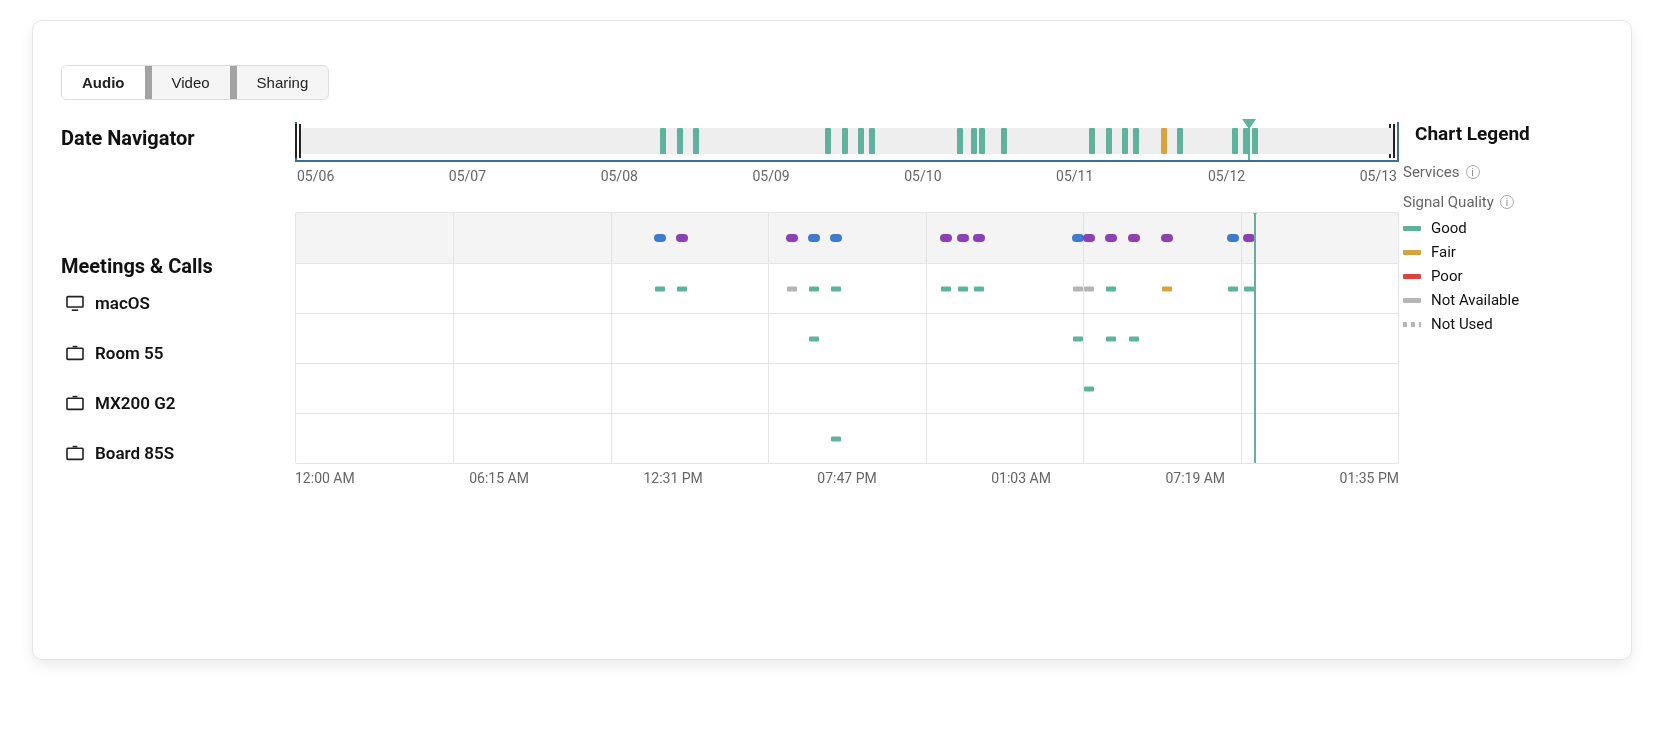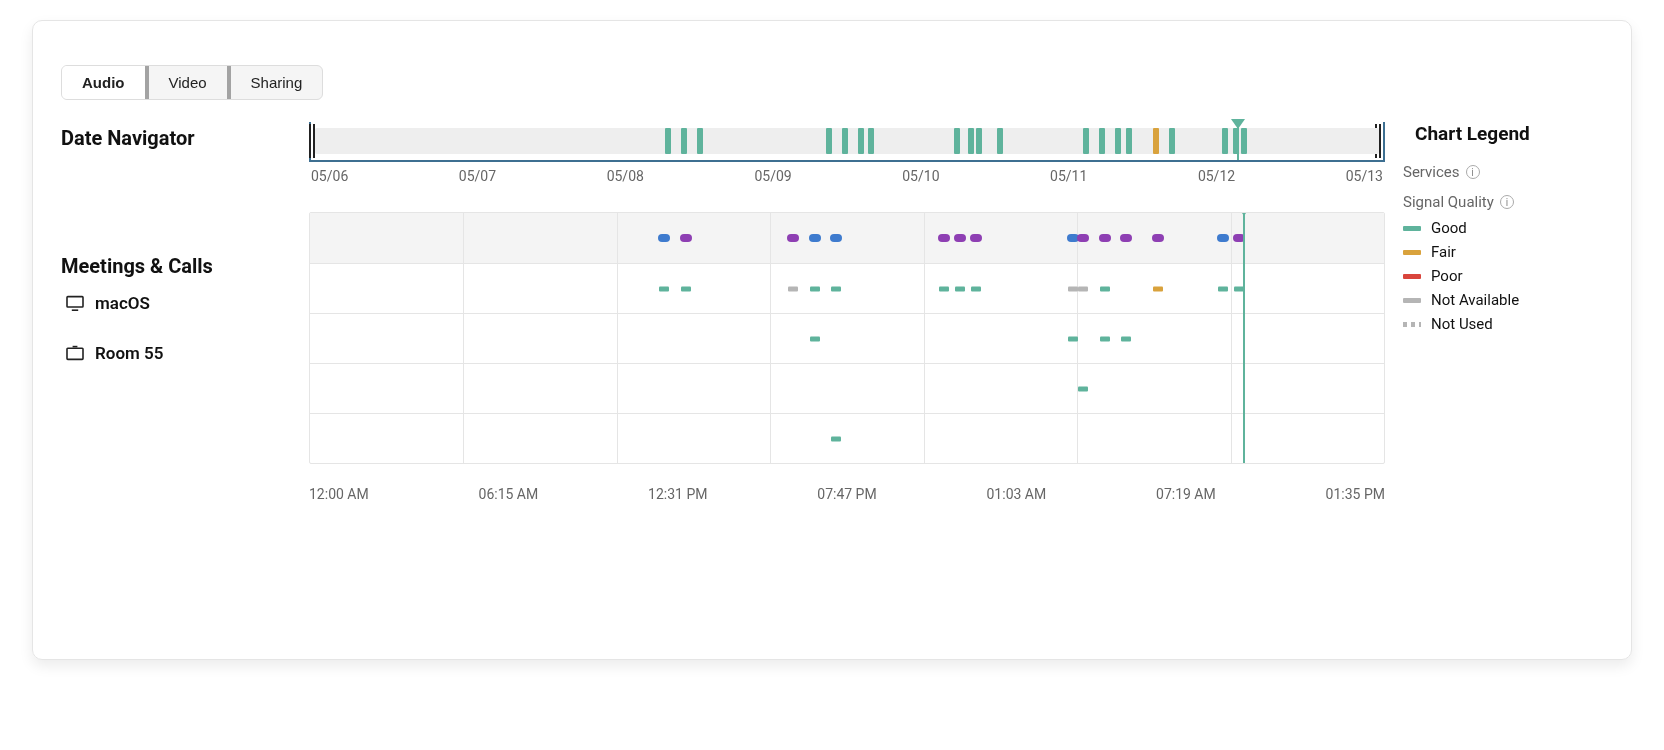--- a/index.html
+++ b/index.html
@@ -40,24 +40,24 @@
   .view-toggle { display:flex; border:1px solid #ddd; border-radius:6px; overflow:hidden; }
   .view-btn { display:flex; align-items:center; gap:8px; padding:8px 18px; font-size:17px; font-weight:600; background:#f3f3f3; border:none; cursor:pointer; color:#333; }
   .view-btn.active { background:#c6c6c6; }
   .view-btn + .view-btn { border-left:1px solid #ddd; }
   .icon { width:18px; height:18px; flex:none; }
 
   
   .tabs { margin-top:18px; display:inline-flex; border:1px solid #ddd; border-radius:6px; background:#f5f5f5; overflow:hidden; }
   .tab { padding:8px 20px; background:transparent; border:none; font-size:15px; cursor:pointer; color:#222; }
   .tab.active { background:#fff; font-weight:600; }
-  .tab + .tab { border-left:4px solid #a3a3a3; }
-
-  
-  .main { margin-top:22px; display:grid; grid-template-columns: 230px 1fr 200px; column-gap:18px; align-items:start; }
+  .tab + .tab { border-left:7px solid #a3a3a3; }
+
+  
+  .main { margin-top:22px; display:grid; grid-template-columns: 230px 1fr 200px; column-gap:4px; align-items:start; }
   .side-label { font-size:20px; font-weight:700; padding-top:4px; }
   .side-label.mc { padding-top:14px; }
 
   
   .nav-wrap { position:relative; }
   .nav-header { background: var(--accent-blue); color:#fff; text-align:center; font-size:17px; padding:6px 0; border-top-left-radius:3px; border-top-right-radius:3px; }
   .nav-body { position:relative; height:40px; border:2px solid var(--accent-blue); border-top:none; background:#fff; }
   .nav-strip { position:absolute; left:4px; right:4px; top:6px; bottom:6px; background:#eee; border-radius:2px; }
   .nav-evt { position:absolute; top:6px; bottom:6px; width:6px; border-radius:1px; }
   .nav-dates { display:flex; justify-content:space-between; font-size:14px; color:var(--muted); margin-top:6px; padding:0 2px; }
@@ -71,21 +71,21 @@
 
   
   .tl-wrap { margin-top:28px; position:relative; }
   .tl-table { border:1px solid var(--border); border-radius:2px; overflow:hidden; position:relative; }
   .tl-row { height:var(--row-h); border-top:1px solid var(--border); position:relative; }
   .tl-row:first-child { border-top:none; }
   .tl-header{ background:#f4f4f4; }
   .tl-grid { position:absolute; inset:0; display:grid; grid-template-columns: repeat(7, 1fr); pointer-events:none; }
   .tl-grid > div { border-left:1px solid var(--border); }
   .tl-grid > div:first-child { border-left:none; }
-  .tl-times { display:flex; justify-content:space-between; font-size:14px; color:var(--muted); margin-top:22px; }
+  .tl-times { display:flex; justify-content:space-between; font-size:14px; color:var(--muted); margin-top:6px; }
   .tl-caret-line { position:absolute; top:0; bottom:0; width:2px; background:var(--good); transform:translateX(-50%); z-index:2;}
   .tl-caret { position:absolute; top:-9px; width:0;height:0;border-left:8px solid transparent;border-right:8px solid transparent;border-top:12px solid var(--good); transform:translateX(-50%); z-index:3;}
 
   
   .mk { position:absolute; top:50%; transform:translate(-50%,-50%); }
   .mk-pill { width:12px; height:8px; border-radius:4px; }
   .mk-bar  { width:10px; height:5px; border-radius:1px; }
 
   
   .tl-labels { }
@@ -131,20 +131,34 @@
               <line x1="8" y1="19" x2="16" y2="19"></line>
             </svg>
             <span>macOS</span>
           </div>
           <div class="row-label">
             <svg class="dev-icon" viewBox="0 0 24 20" fill="none" stroke="#222" stroke-width="2">
               <rect x="2" y="4" width="20" height="14" rx="1"></rect>
               <line x1="9" y1="2" x2="15" y2="2"></line>
             </svg>
             <span>Room 55</span>
+          </div>
+          <div class="row-label">
+            <svg class="dev-icon" viewBox="0 0 24 20" fill="none" stroke="#222" stroke-width="2">
+              <rect x="2" y="4" width="20" height="14" rx="1"></rect>
+              <line x1="9" y1="2" x2="15" y2="2"></line>
+            </svg>
+            <span>MX200 G2</span>
+          </div>
+          <div class="row-label">
+            <svg class="dev-icon" viewBox="0 0 24 20" fill="none" stroke="#222" stroke-width="2">
+              <rect x="2" y="4" width="20" height="14" rx="1"></rect>
+              <line x1="9" y1="2" x2="15" y2="2"></line>
+            </svg>
+            <span>Board 85S</span>
           </div>
         </div>
     </div>
 
     <div>
 
       <div class="nav-wrap">
         <div class="nav-body" id="nav-body">
           <span class="nav-bracket left"></span>
           <span class="nav-bracket right"></span>

